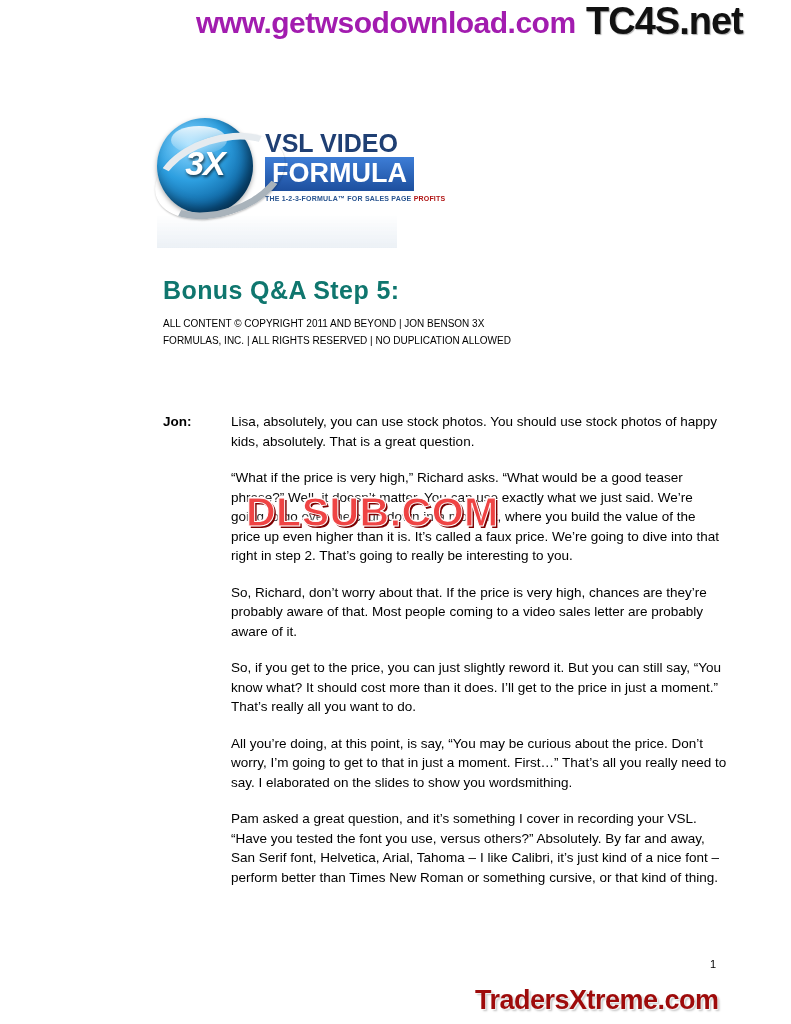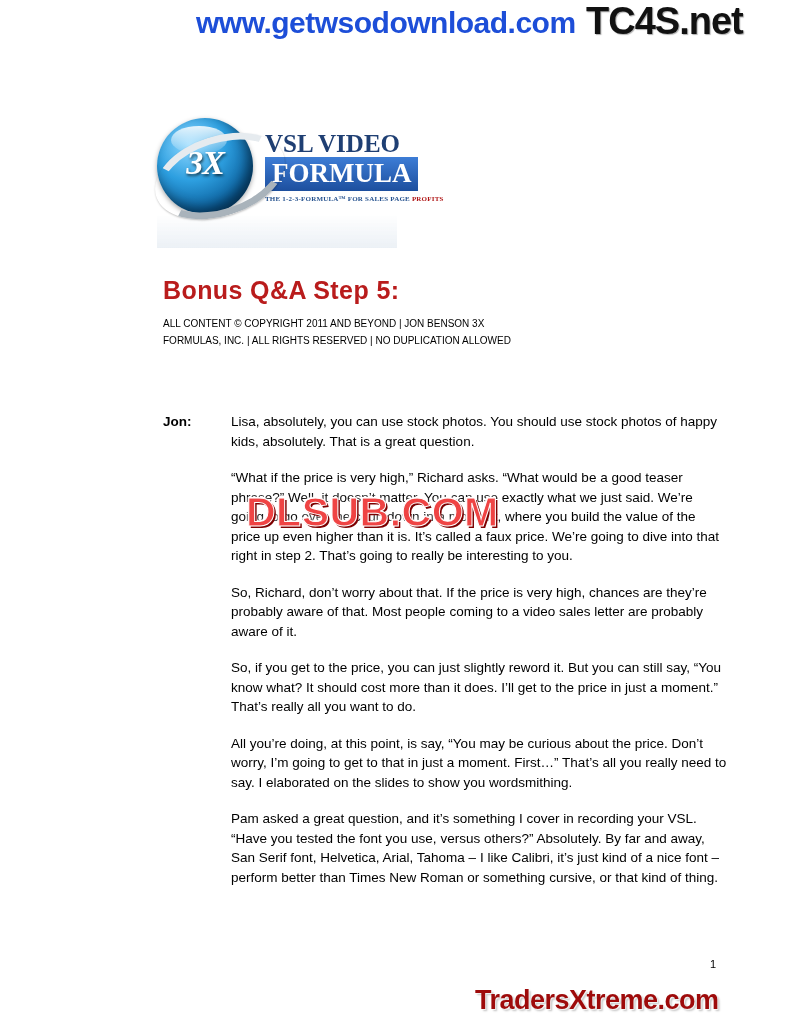--- a/index.html
+++ b/index.html
@@ -23,21 +23,21 @@
     left: 0;
     width: 791px;
     height: 52px;
   }
   .wm-url {
     position: absolute;
     left: 196px;
     top: 6px;
     font-size: 30px;
     font-weight: 700;
-    color: #1d4ed8;
+    color: #a21caf;
     letter-spacing: -0.5px;
     text-shadow: 1px 1px 0 rgba(255,255,255,0.45);
     white-space: nowrap;
   }
   .wm-tc4s {
     position: absolute;
     left: 586px;
     top: 0px;
     font-size: 38px;
     font-weight: 700;
@@ -47,21 +47,20 @@
     text-shadow: 1px 1px 1px rgba(120,120,120,0.6);
   }
 
   
   .logo-area {
     position: absolute;
     left: 157px;
     top: 118px;
     width: 240px;
     height: 105px;
-    font-family: Liberation Serif, serif;
   }
   .logo-orb {
     position: absolute;
     left: 0;
     top: 0;
     width: 96px;
     height: 96px;
     border-radius: 50%;
     background:
       radial-gradient(circle at 34% 28%, #8fd8ff 0%, #2d9fe0 38%, #0b5f9c 72%, #063c68 100%);
@@ -154,21 +153,21 @@
   
   .title-block {
     position: absolute;
     left: 163px;
     top: 275px;
     width: 570px;
   }
   .doc-title-1, .doc-title-2 {
     font-size: 25px;
     font-weight: 700;
-    color: #b91c1c;
+    color: #0f766e;
     line-height: 31px;
     letter-spacing: 0.4px;
   }
   .copyright {
     margin-top: 9px;
     font-size: 10px;
     line-height: 17px;
     color: #000;
   }
 

